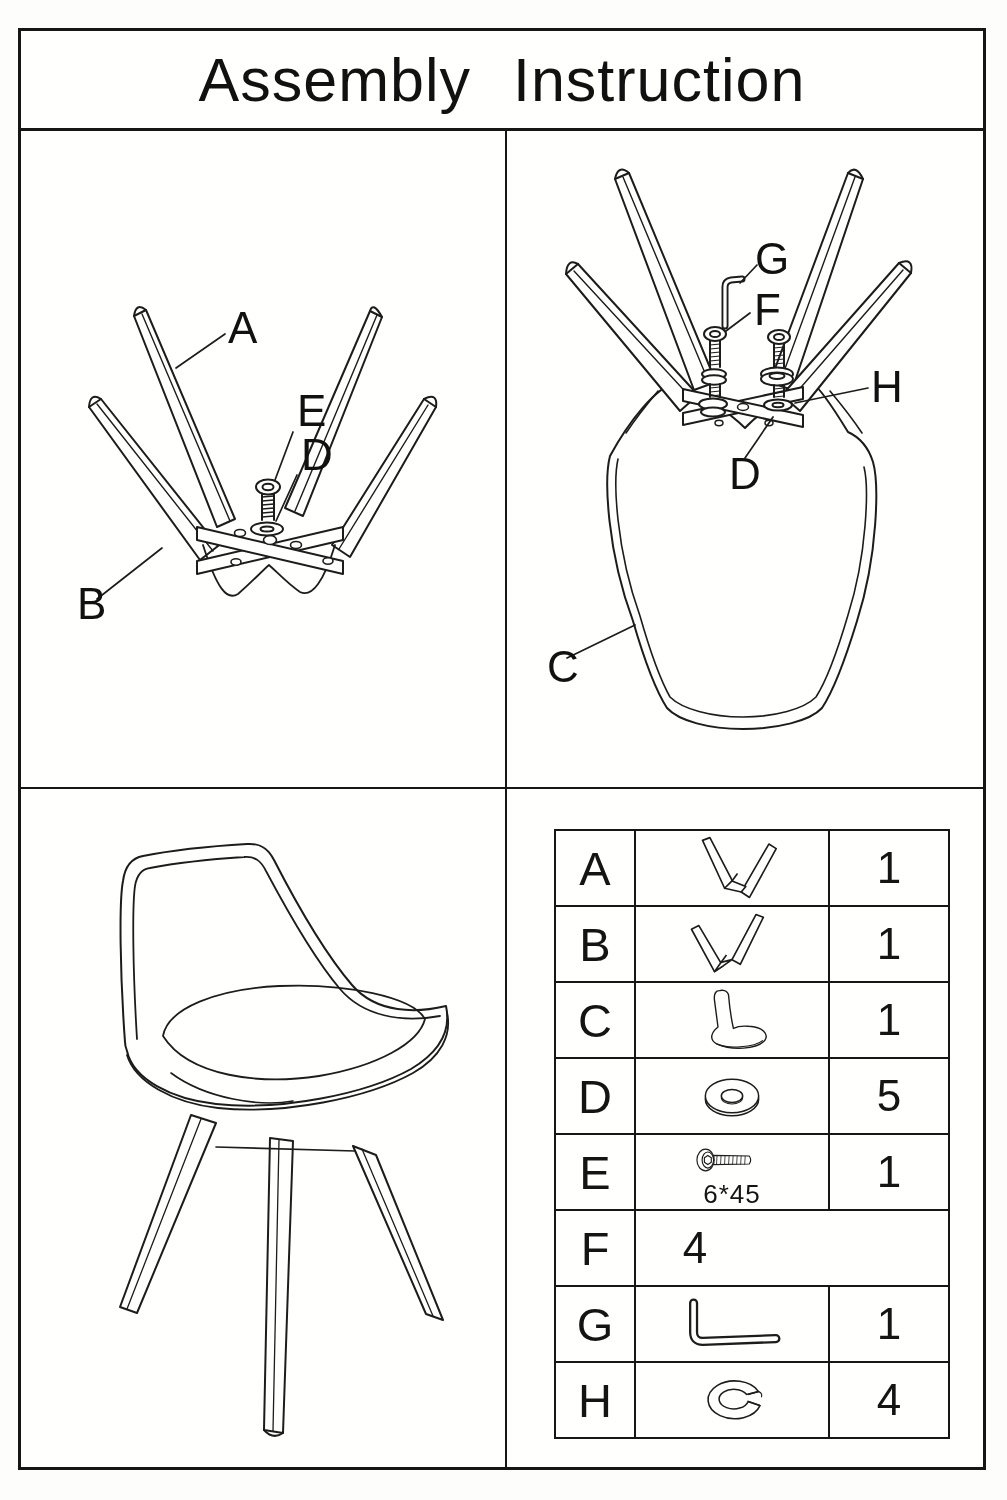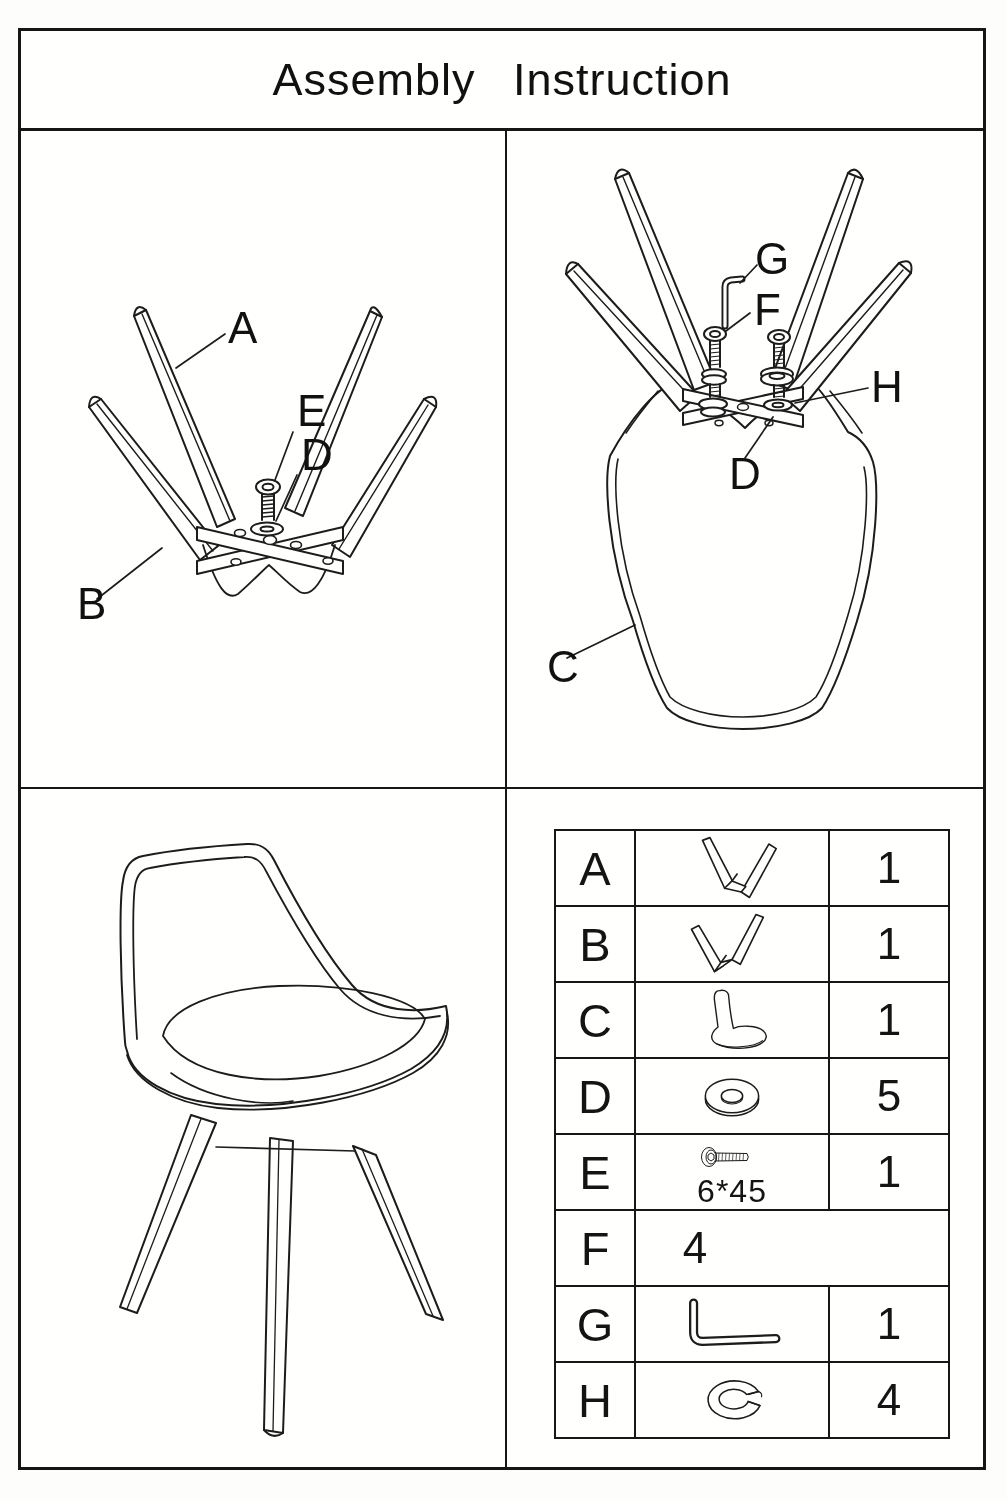--- a/index.html
+++ b/index.html
@@ -2,40 +2,40 @@
 <html><head>
 <meta charset="utf-8">
 <style>
   html,body{margin:0;padding:0;background:#ffffff;}
   .page{position:relative;width:1007px;height:1500px;background:#fdfdfc;
         font-family:"Liberation Sans",sans-serif;color:#141414;overflow:hidden;}
   .sheet{position:absolute;left:18px;top:28px;width:962px;height:1436px;
          border:3px solid #161616;background:#fffffe;}
   .title-band{position:absolute;left:0;top:0;width:100%;height:97px;
               border-bottom:3px solid #161616;display:flex;align-items:center;justify-content:center;}
-  .title-band h1{margin:0;font-size:45px;font-weight:400;letter-spacing:1px;word-spacing:24px;color:#111;}
+  .title-band h1{margin:0;font-size:61px;font-weight:400;letter-spacing:1px;word-spacing:24px;color:#111;}
   .grid{position:absolute;left:0;top:100px;right:0;bottom:0;}
   .panel{position:absolute;background:#fffffe;}
   .panel.tl{left:0;top:0;width:484px;height:656px;border-right:2px solid #161616;border-bottom:2px solid #161616;}
   .panel.tr{left:486px;top:0;right:0;height:656px;border-bottom:2px solid #161616;}
   .panel.bl{left:0;top:658px;width:484px;bottom:0;border-right:2px solid #161616;}
   .panel.br{left:486px;top:658px;right:0;bottom:0;}
   svg{display:block;}
   svg text{font-family:"Liberation Sans",sans-serif;fill:#111;}
   .lbl{font-size:44px;}
   
   .parts-table{position:absolute;left:47px;top:40px;width:392px;height:606px;
                border:2.5px solid #161616;display:flex;flex-direction:column;}
   .prow{flex:1 1 0;display:flex;border-bottom:2px solid #161616;min-height:0;}
   .prow:last-child{border-bottom:none;}
   .pcell{display:flex;align-items:center;justify-content:center;min-width:0;}
   .c-part{width:78px;border-right:2px solid #161616;font-size:47px;}
   .c-icon{flex:1;border-right:2px solid #161616;flex-direction:column;padding:2px 0;}
   .c-qty{width:118px;font-size:44px;}
-  .size-cap{font-size:32px;line-height:1;margin-top:-2px;letter-spacing:1px;}
+  .size-cap{font-size:26px;line-height:1;margin-top:-2px;letter-spacing:1px;}
 </style>
 </head>
 <body>
 
 <div class="page">
   <div class="sheet">
 
     <div class="title-band">
       <h1>Assembly Instruction</h1>
     </div>

